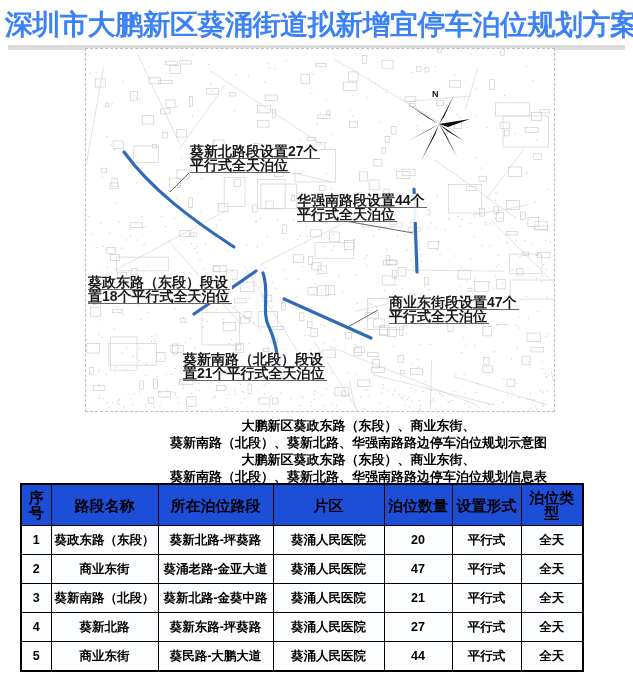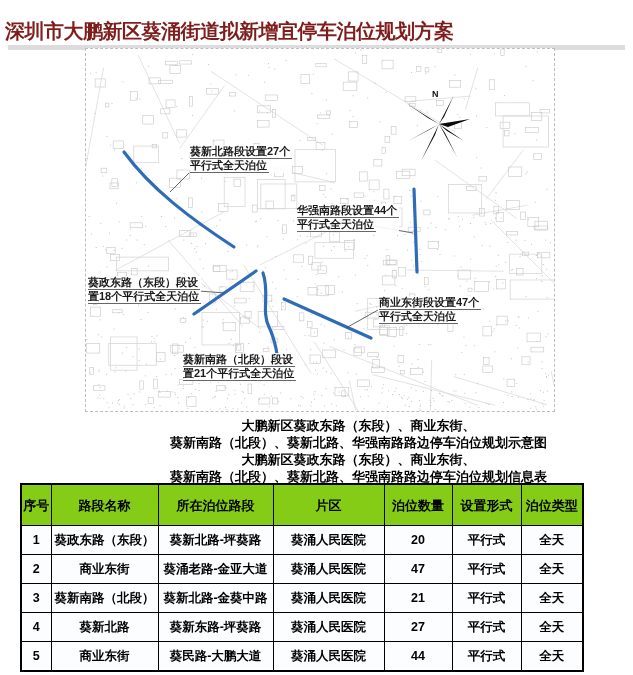--- a/index.html
+++ b/index.html
@@ -3,36 +3,36 @@
 <meta charset="utf-8">
 <style>
   html,body{margin:0;padding:0;}
   body{
     width:633px;height:675px;position:relative;overflow:hidden;
     background:#ffffff;
     font-family:"Liberation Sans","DejaVu Sans",sans-serif;
     color:#000;
   }
   .doc-title{
-    position:absolute;left:5px;top:18px;width:626px;
-    font-size:20px;font-weight:900;letter-spacing:-0.5px;
-    white-space:nowrap;color:#7f1d1d;
+    position:absolute;left:5px;top:6px;width:626px;
+    font-size:28px;font-weight:900;letter-spacing:-0.5px;
+    white-space:nowrap;color:#3b82f6;
   }
   .gray-strip{
     position:absolute;left:8px;top:45px;width:617px;height:5px;
     background:#dcdcdc;z-index:0;
   }
   .map-wrap{
     position:absolute;left:85px;top:48px;width:468px;height:362px;
     background:#fff;border:1px dashed #bdbdbd;z-index:1;
   }
   .map-wrap svg{position:absolute;left:0;top:0;}
   .map-anno{
     position:absolute;z-index:3;
-    font-size:11px;font-weight:bold;line-height:12px;color:#1a1a1a;
+    font-size:14px;font-weight:bold;line-height:12px;color:#1a1a1a;
     background:rgba(255,255,255,0.92);
     white-space:nowrap;
   }
   .map-anno .anno-line{display:table;border-bottom:1px solid #666;padding:0 2px 1px 0;}
   .north-n{
     position:absolute;z-index:3;font-size:9px;font-weight:bold;color:#111;
   }
   .captions{
     position:absolute;left:0;top:417px;width:633px;text-align:center;
     font-size:13px;font-weight:bold;line-height:17px;color:#000;z-index:1;padding-left:42px;
@@ -40,21 +40,21 @@
   table.info{
     position:absolute;left:20px;top:483px;
     border-collapse:collapse;table-layout:fixed;z-index:1;
     font-weight:bold;
   }
   table.info th,table.info td{
     border:1.5px solid #000;text-align:center;vertical-align:middle;
     padding:0 1px;overflow:hidden;
   }
   table.info th{
-    background:#84cc16;font-size:13px;height:40px;word-break:break-all;line-height:15px;
+    background:#1d4ed8;font-size:15px;height:40px;word-break:break-all;line-height:15px;
   }
   table.info td{
     background:#fcfdfe;font-size:12.5px;height:28px;white-space:nowrap;
   }
   table.info{border:2.5px solid #000;}
 </style>
 </head>
 <body>
 
 <div class="doc-title">深圳市大鹏新区葵涌街道拟新增宜停车泊位规划方案</div>
@@ -992,29 +992,29 @@
         <polygon points="353,75 322,92 343,81" fill="#0a0a0a"></polygon>
         <polygon points="353,75 378,92 361,82" fill="#0a0a0a"></polygon>
       </g>
   </svg>
   <div class="north-n" style="left:346px;top:40px;">N</div>
   <div id="anno-layer">
       <div class="map-anno" style="left: 104px; top: 96px;">
         <span class="anno-line">葵新北路段设置27个</span>
         <span class="anno-line">平行式全天泊位</span>
       </div>
-      <div class="map-anno" style="left: 211px; top: 145px; margin-top: 10px;">
+      <div class="map-anno" style="left: 211px; top: 145px;">
         <span class="anno-line">华强南路段设置44个</span>
         <span class="anno-line">平行式全天泊位</span>
       </div>
       <div class="map-anno" style="left: 2px; top: 227px;">
         <span class="anno-line">葵政东路（东段）段设</span>
         <span class="anno-line">置18个平行式全天泊位</span>
       </div>
-      <div class="map-anno" style="left: 293px; top: 247px;">
+      <div class="map-anno" style="left: 303px; top: 247px;">
         <span class="anno-line">商业东街段设置47个</span>
         <span class="anno-line">平行式全天泊位</span>
       </div>
       <div class="map-anno" style="left: 97px; top: 304px; text-align: right;">
         <span class="anno-line">葵新南路（北段）段设</span>
         <span class="anno-line">置21个平行式全天泊位</span>
       </div>
     </div>
 </div>
 

